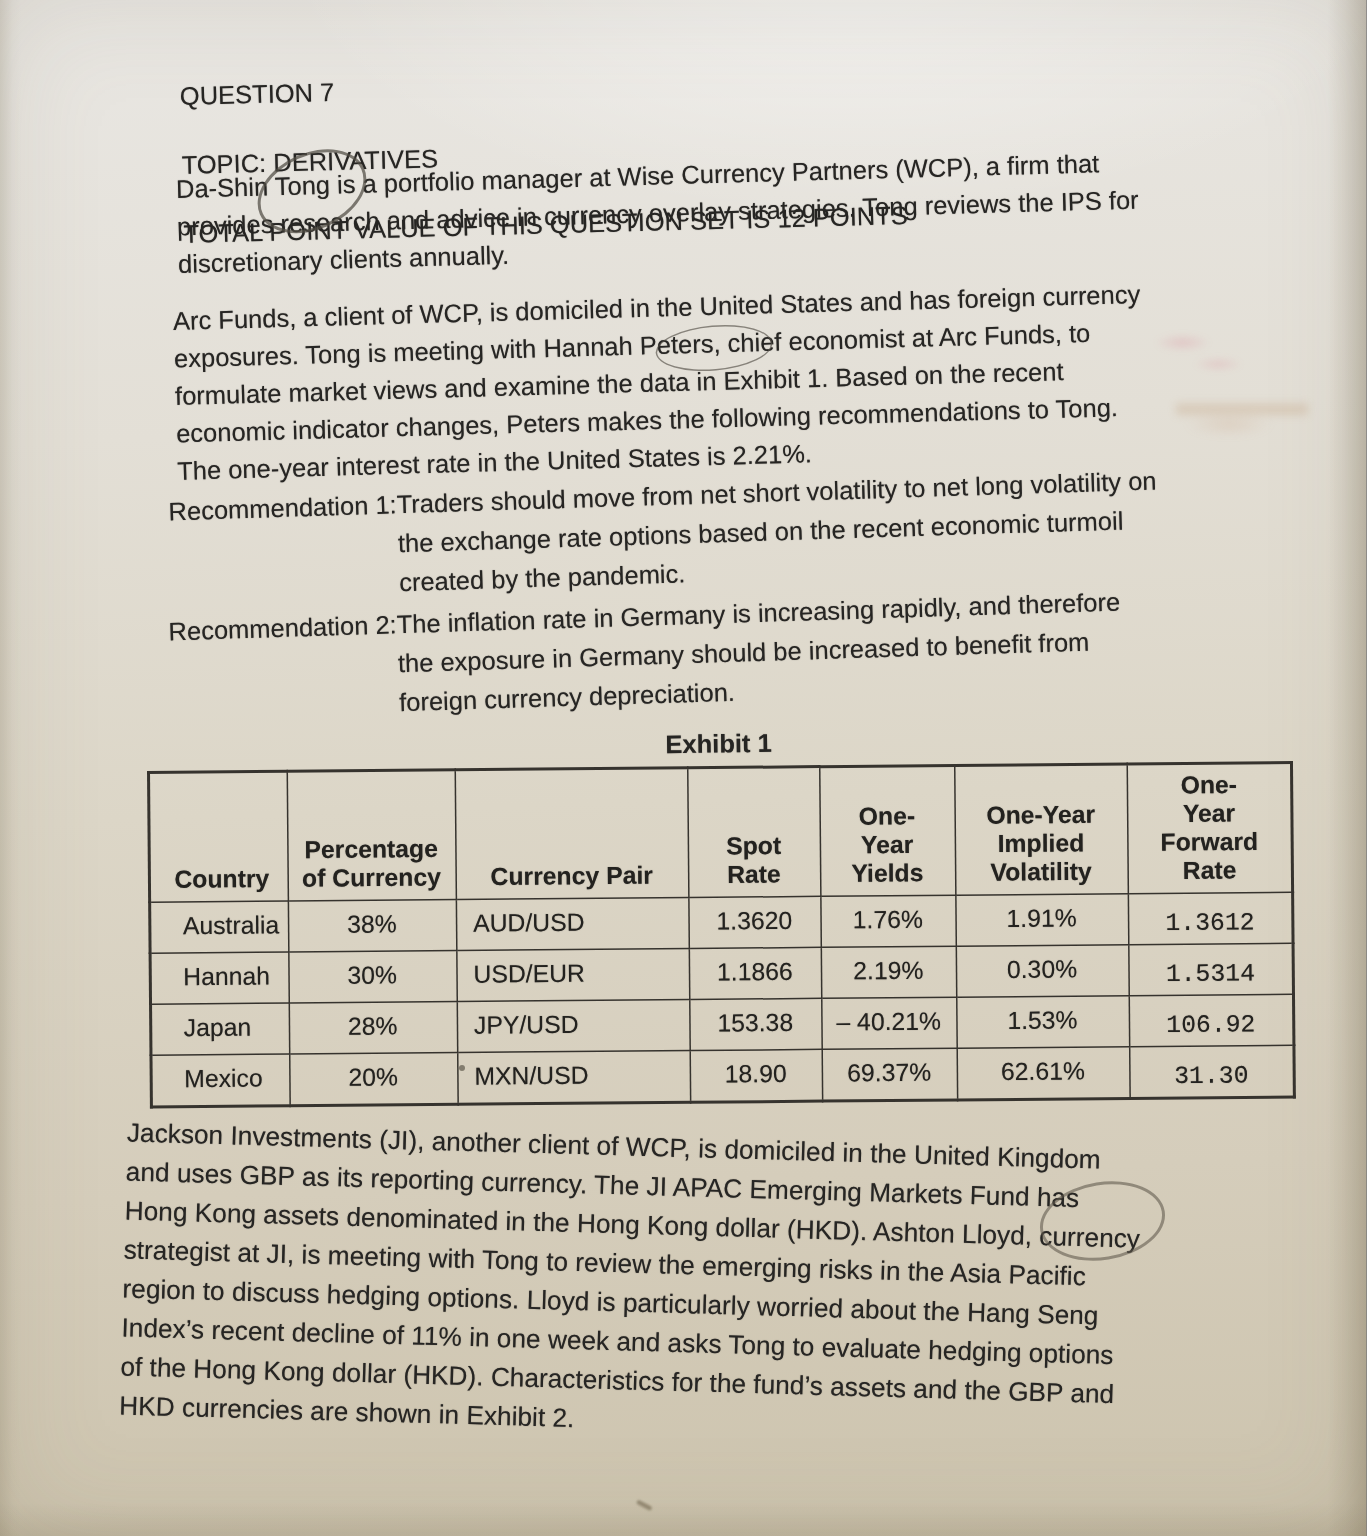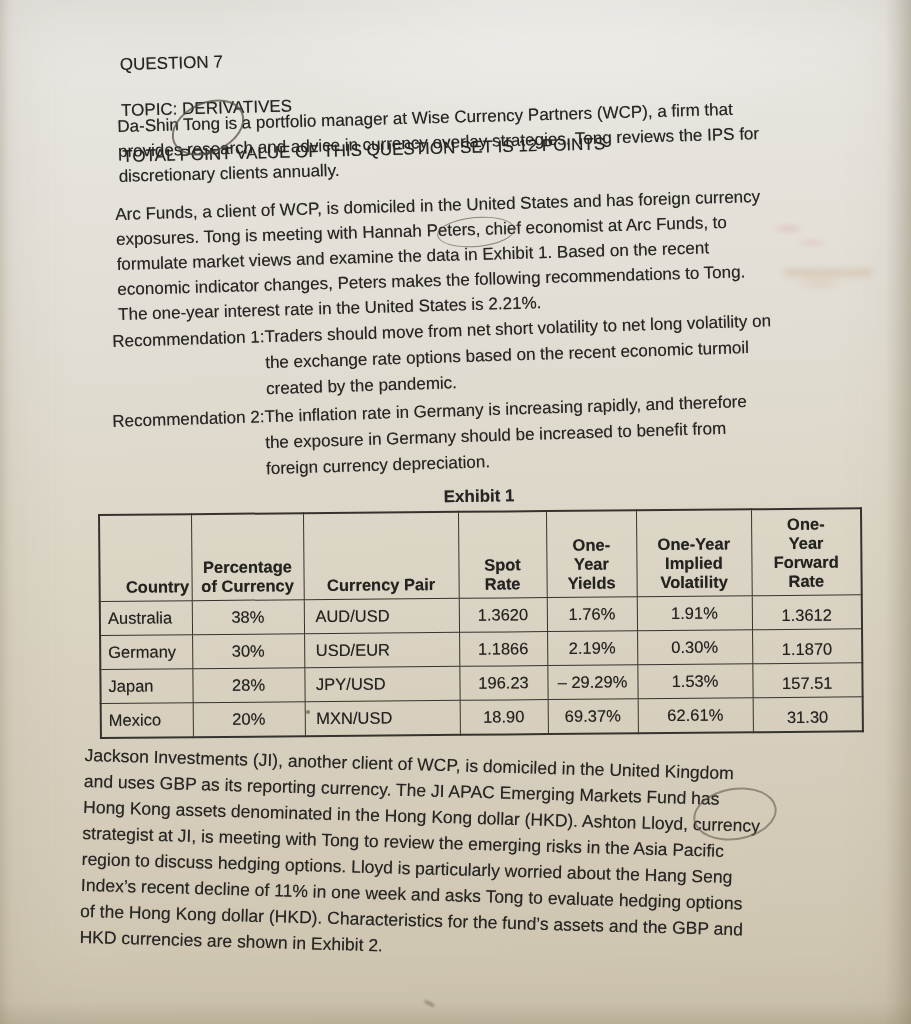--- a/index.html
+++ b/index.html
@@ -35,25 +35,25 @@
   .exhibit-title{left:98px;top:492px;width:762px;text-align:center;
     font-weight:bold;font-size:17px;transform:rotate(-0.8deg);transform-origin:0 0;}
   .exh-table-wrap{position:absolute;left:98px;top:514px;width:762px;
     transform:rotate(-0.5deg);transform-origin:0 0;}
   table.exh{border-collapse:collapse;width:762px;table-layout:fixed;
     font-size:16.5px;color:#23221f;text-shadow:0 0 0.7px rgba(45,42,38,0.5);}
   table.exh th, table.exh td{border:1.8px solid #36332e;overflow:hidden;}
   table.exh{border:2.2px solid #36332e;}
   table.exh th{font-weight:bold;vertical-align:bottom;white-space:pre-line;
     line-height:19px;padding:4px 2px 4px 2px;height:86px;box-sizing:border-box;text-align:center;}
-  table.exh th.al{text-align:right;padding-left:6px;}
+  table.exh th.al{text-align:center;padding-left:6px;}
   table.exh td{height:25px;padding:1px 2px;text-align:center;}
-  table.exh td.al{text-align:left;padding-left:7px;}
+  table.exh td.al{text-align:left;padding-left:21px;}
   table.exh td.alp{text-align:left;padding-left:11px;}
-  table.exh td.drop{padding-top:7px;}
+  table.exh td.drop{padding-top:7px;font-family:Liberation Mono, monospace;}
   .p3{left:85px;top:742px;font-size:17.5px;line-height:26px;transform:rotate(1.6deg);transform-origin:0 0;}
   .pen-circle{position:absolute;border-radius:50%;pointer-events:none;}
   .circle-tong{left:170px;top:102px;width:72px;height:47px;border:2px solid rgba(80,76,68,0.72);transform:rotate(-24deg);}
   .circle-peters{left:437px;top:217px;width:76px;height:28px;border:1.6px solid rgba(85,80,72,0.65);transform:rotate(-5deg);}
   .circle-lloyd{left:693px;top:788px;width:80px;height:48px;border:2px solid rgba(95,88,76,0.58);transform:rotate(-9deg);}
   .smudge{position:absolute;pointer-events:none;}
   .smudge-pink{left:768px;top:214px;width:68px;height:48px;opacity:.55;filter:blur(2px);
     background:
       radial-gradient(ellipse 40% 18% at 30% 30%, rgba(214,120,140,0.45), transparent 70%),
       radial-gradient(ellipse 35% 15% at 65% 60%, rgba(214,120,140,0.38), transparent 70%);}
@@ -142,36 +142,36 @@
         <tr>
           <td class="al">Australia</td>
           <td>38%</td>
           <td class="alp">AUD/USD</td>
           <td>1.3620</td>
           <td>1.76%</td>
           <td>1.91%</td>
           <td class="drop">1.3612</td>
         </tr>
         <tr>
-          <td class="al">Germany</td>
+          <td class="al">Hannah</td>
           <td>30%</td>
           <td class="alp">USD/EUR</td>
           <td>1.1866</td>
           <td>2.19%</td>
           <td>0.30%</td>
-          <td class="drop">1.1870</td>
+          <td class="drop">1.5314</td>
         </tr>
         <tr>
           <td class="al">Japan</td>
           <td>28%</td>
           <td class="alp">JPY/USD</td>
-          <td>196.23</td>
-          <td>– 29.29%</td>
+          <td>153.38</td>
+          <td>– 40.21%</td>
           <td>1.53%</td>
-          <td class="drop">157.51</td>
+          <td class="drop">106.92</td>
         </tr>
         <tr>
           <td class="al">Mexico</td>
           <td>20%</td>
           <td class="alp">MXN/USD</td>
           <td>18.90</td>
           <td>69.37%</td>
           <td>62.61%</td>
           <td class="drop">31.30</td>
         </tr>

